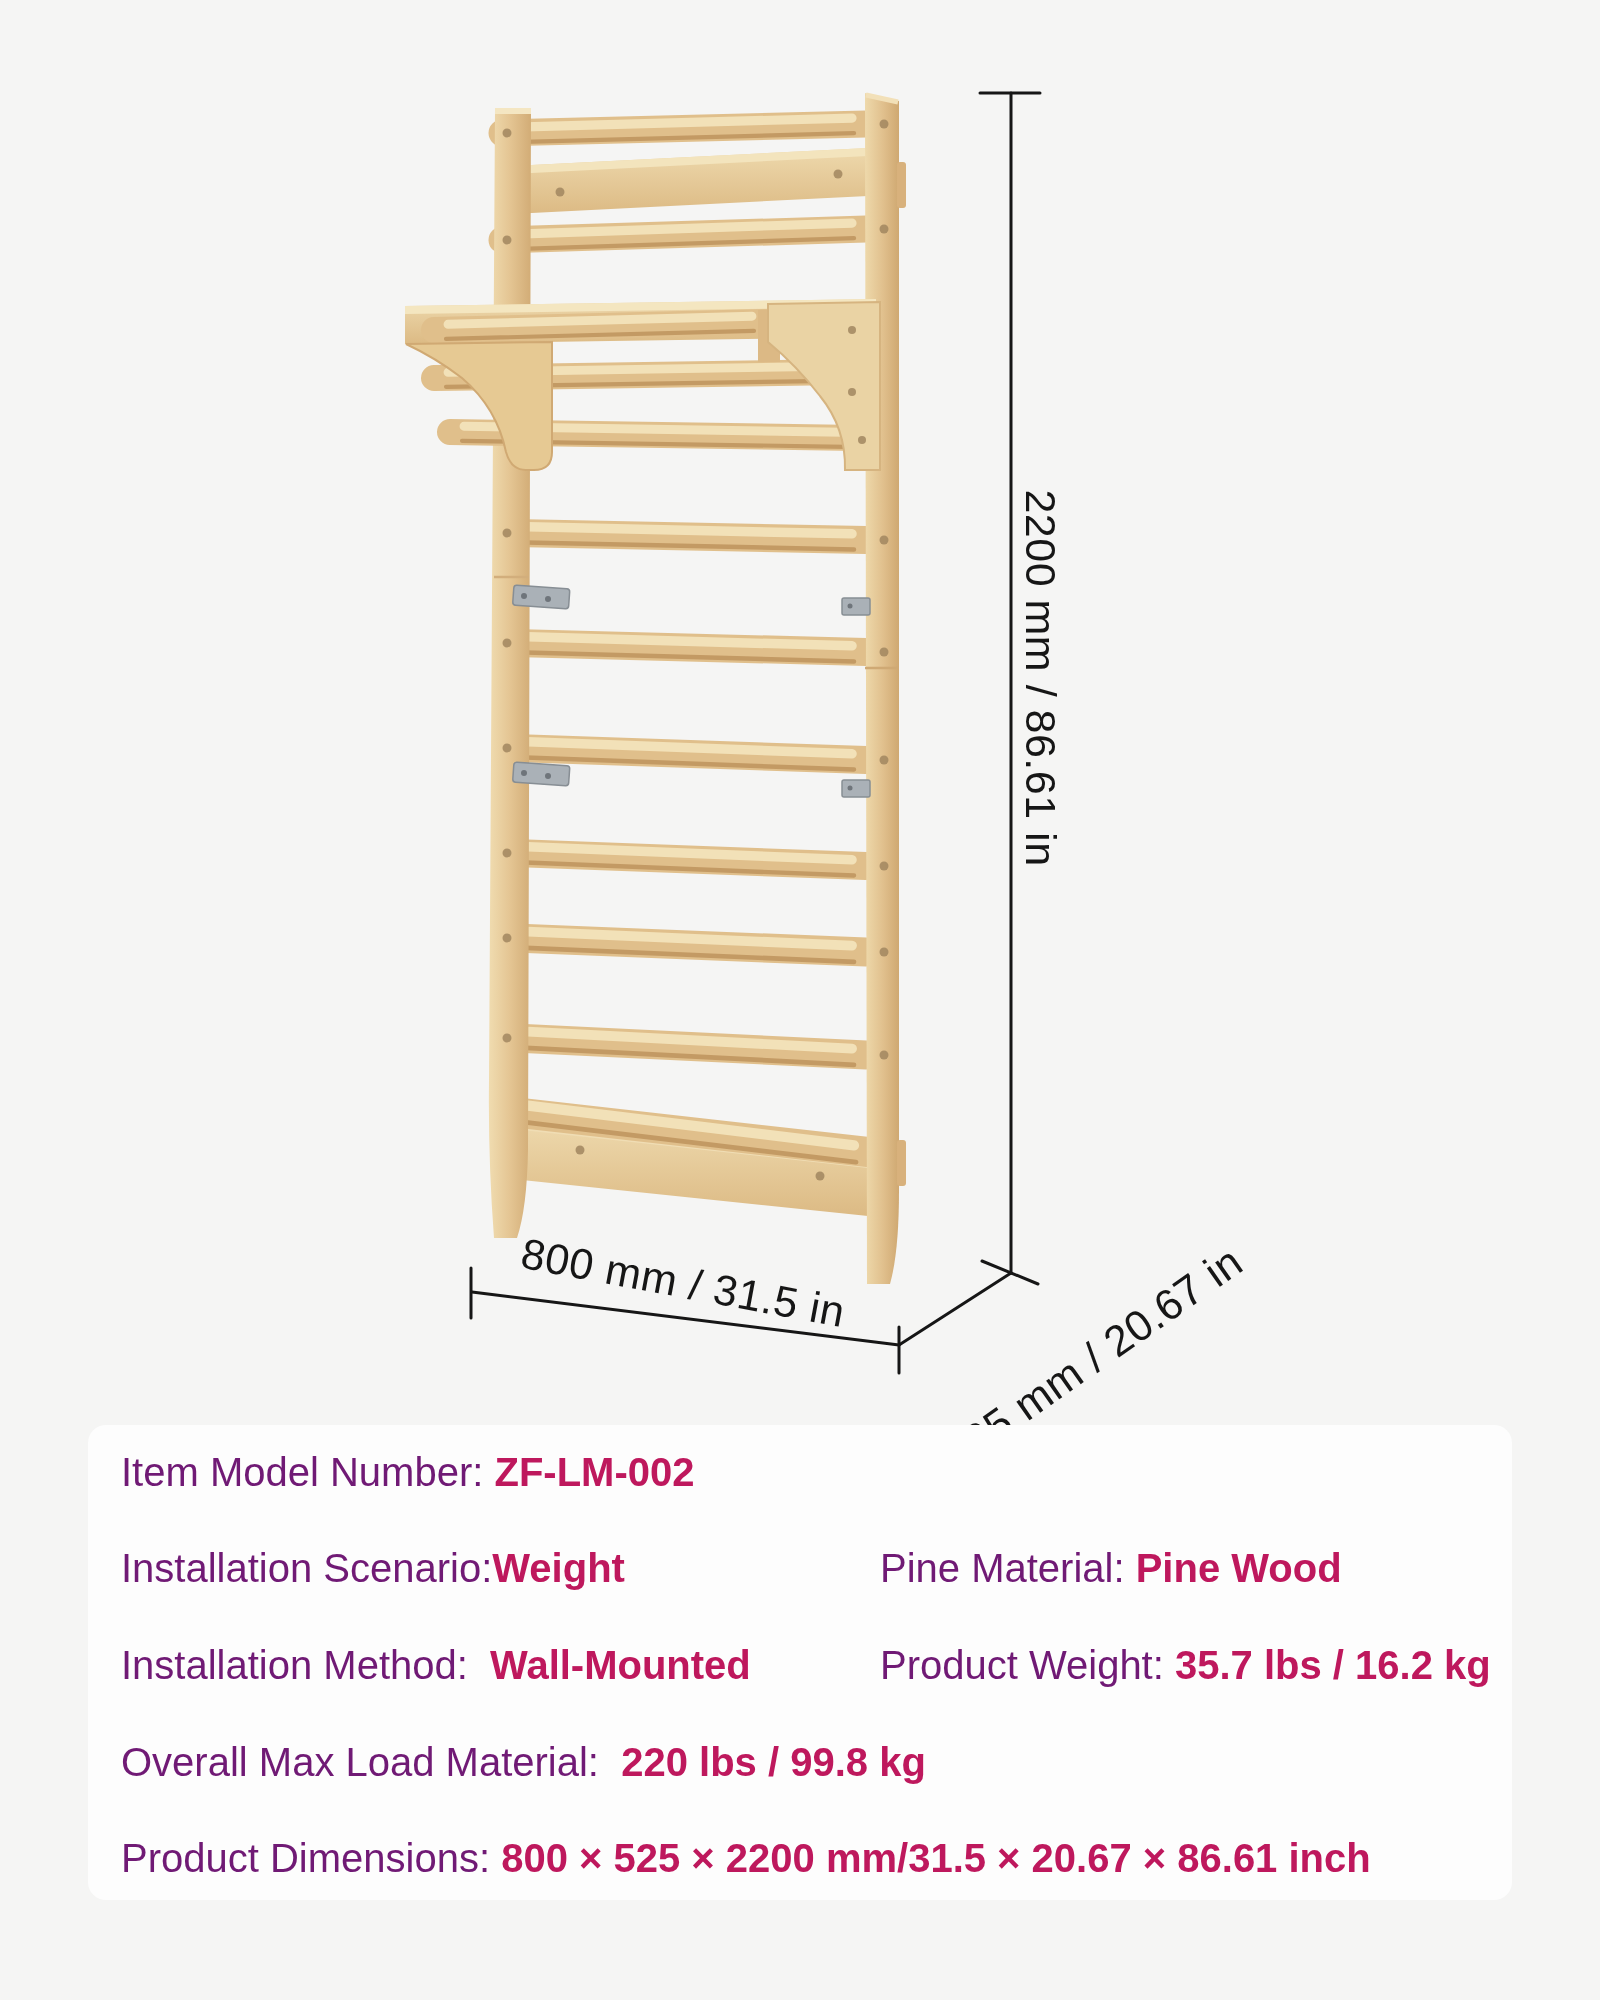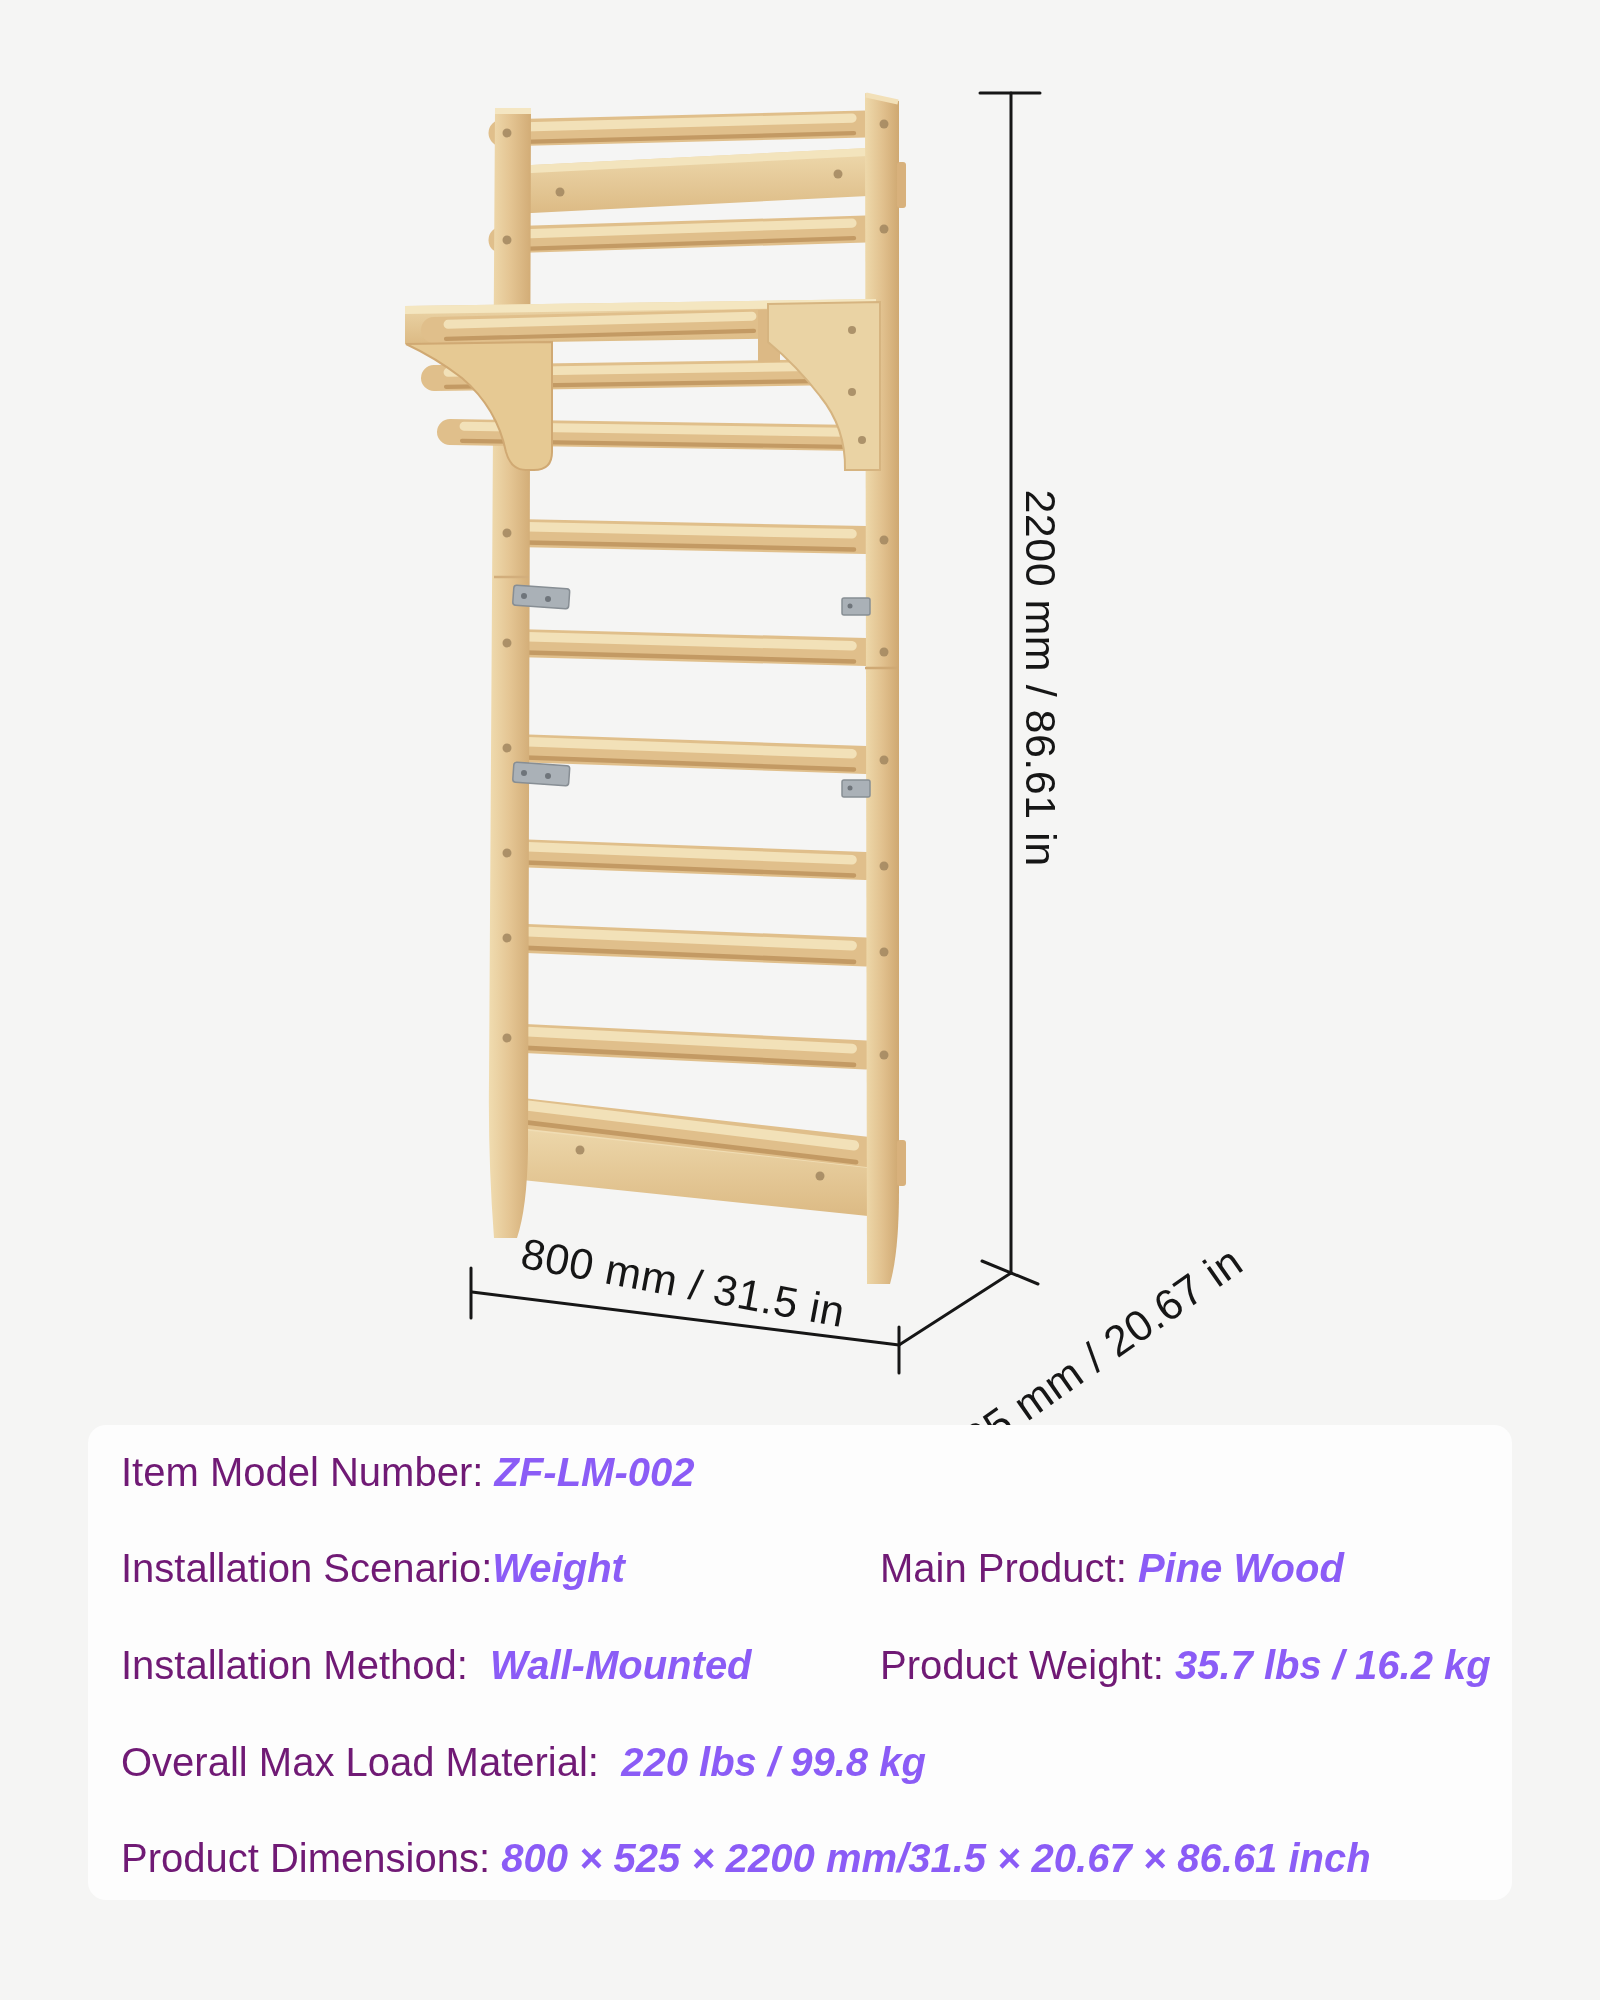--- a/index.html
+++ b/index.html
@@ -32,21 +32,21 @@
   .spec-row{position:absolute;left:0;width:100%;height:56px;line-height:56px;}
   .r0{top:19px;}
   .r1{top:115px;}
   .r2{top:212px;}
   .r3{top:309px;}
   .r4{top:405px;text-align:center;}
   .cell{position:absolute;white-space:pre;font-size:40px;}
   .cell.c0{left:33px;}
   .cell.c1{left:792px;}
   .lbl{color:#701a75;white-space:pre;}
-  .val{color:#8b5cf6;font-weight:bold;white-space:pre;font-style:italic;}
+  .val{color:#be185d;font-weight:bold;white-space:pre;}
 </style>
 </head>
 <body>
 
 <div class="screen">
 
   <div class="product-area">
     <svg width="1600" height="1425" viewBox="0 0 1600 1425">
       <defs>
         <linearGradient id="gL" x1="0" y1="0" x2="1" y2="0">
@@ -185,21 +185,21 @@
     <div class="dim-label dim-w">800 mm / 31.5 in</div>
     <div class="dim-label dim-d">525 mm / 20.67 in</div>
   </div>
 
   <div class="spec-panel">
     <div class="spec-row r0">
       <span class="cell c0"><span class="lbl">Item Model Number: </span><span class="val">ZF-LM-002</span></span>
     </div>
     <div class="spec-row r1">
       <span class="cell c0"><span class="lbl">Installation Scenario:</span><span class="val">Weight</span></span>
-      <span class="cell c1"><span class="lbl">Main Product: </span><span class="val">Pine Wood</span></span>
+      <span class="cell c1"><span class="lbl">Pine Material: </span><span class="val">Pine Wood</span></span>
     </div>
     <div class="spec-row r2">
       <span class="cell c0"><span class="lbl">Installation Method:  </span><span class="val">Wall-Mounted</span></span>
       <span class="cell c1"><span class="lbl">Product Weight: </span><span class="val">35.7 lbs / 16.2 kg</span></span>
     </div>
     <div class="spec-row r3">
       <span class="cell c0"><span class="lbl">Overall Max Load Material:  </span><span class="val">220 lbs / 99.8 kg</span></span>
     </div>
     <div class="spec-row r4">
       <span class="cell c0"><span class="lbl">Product Dimensions: </span><span class="val">800 × 525 × 2200 mm/31.5 × 20.67 × 86.61 inch</span></span>

